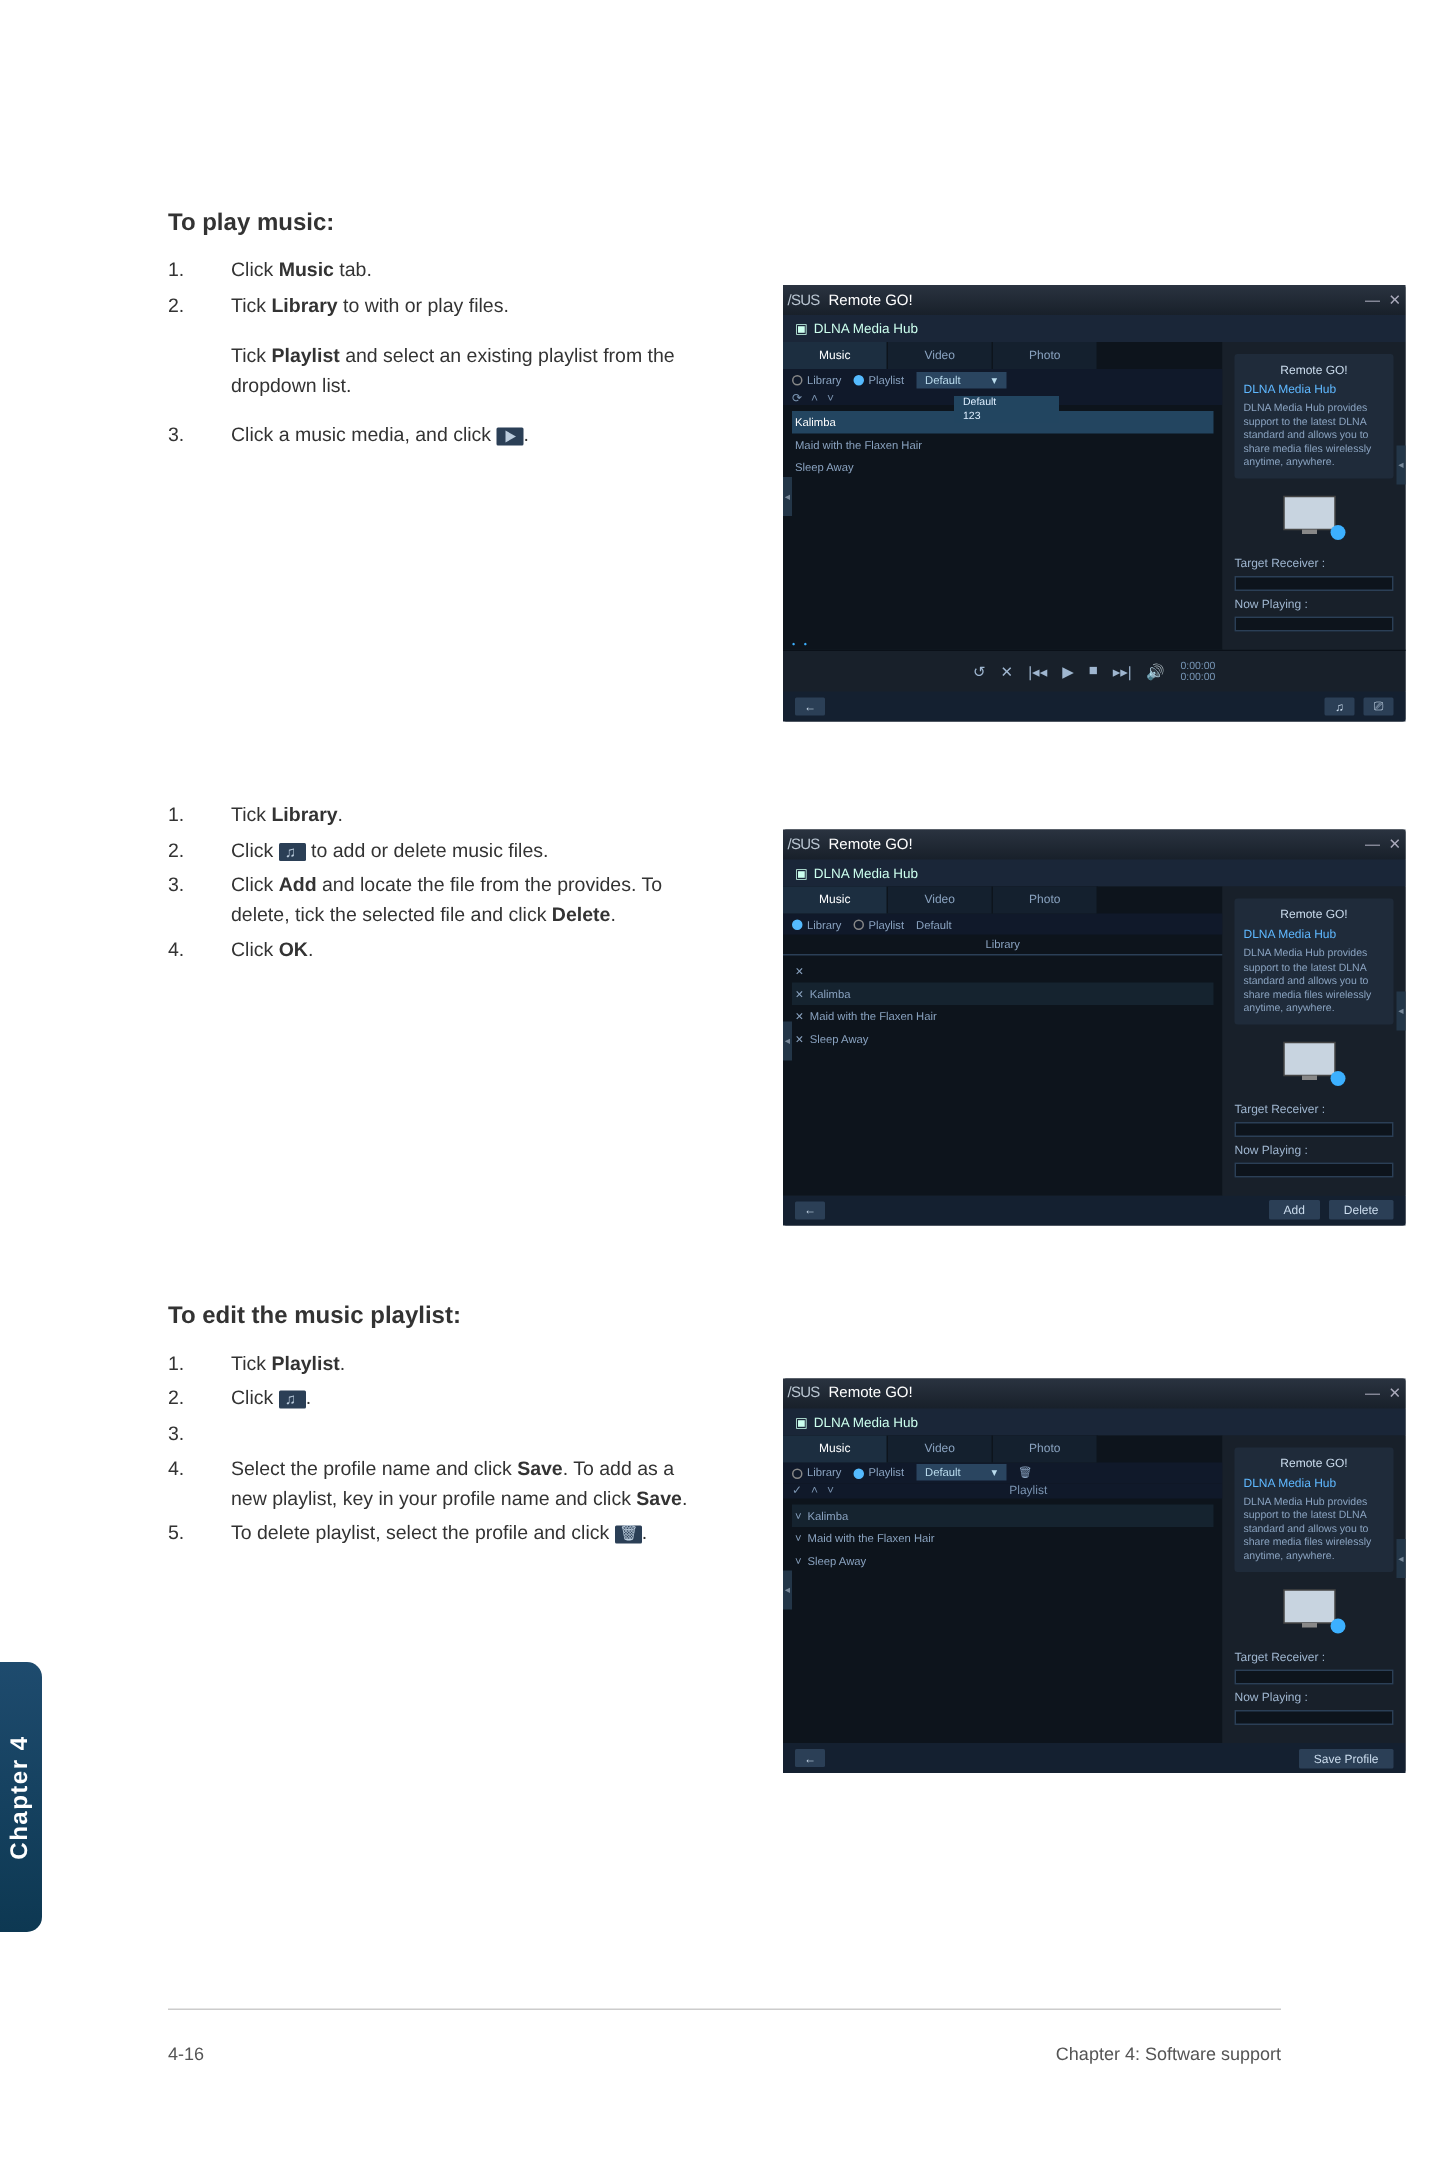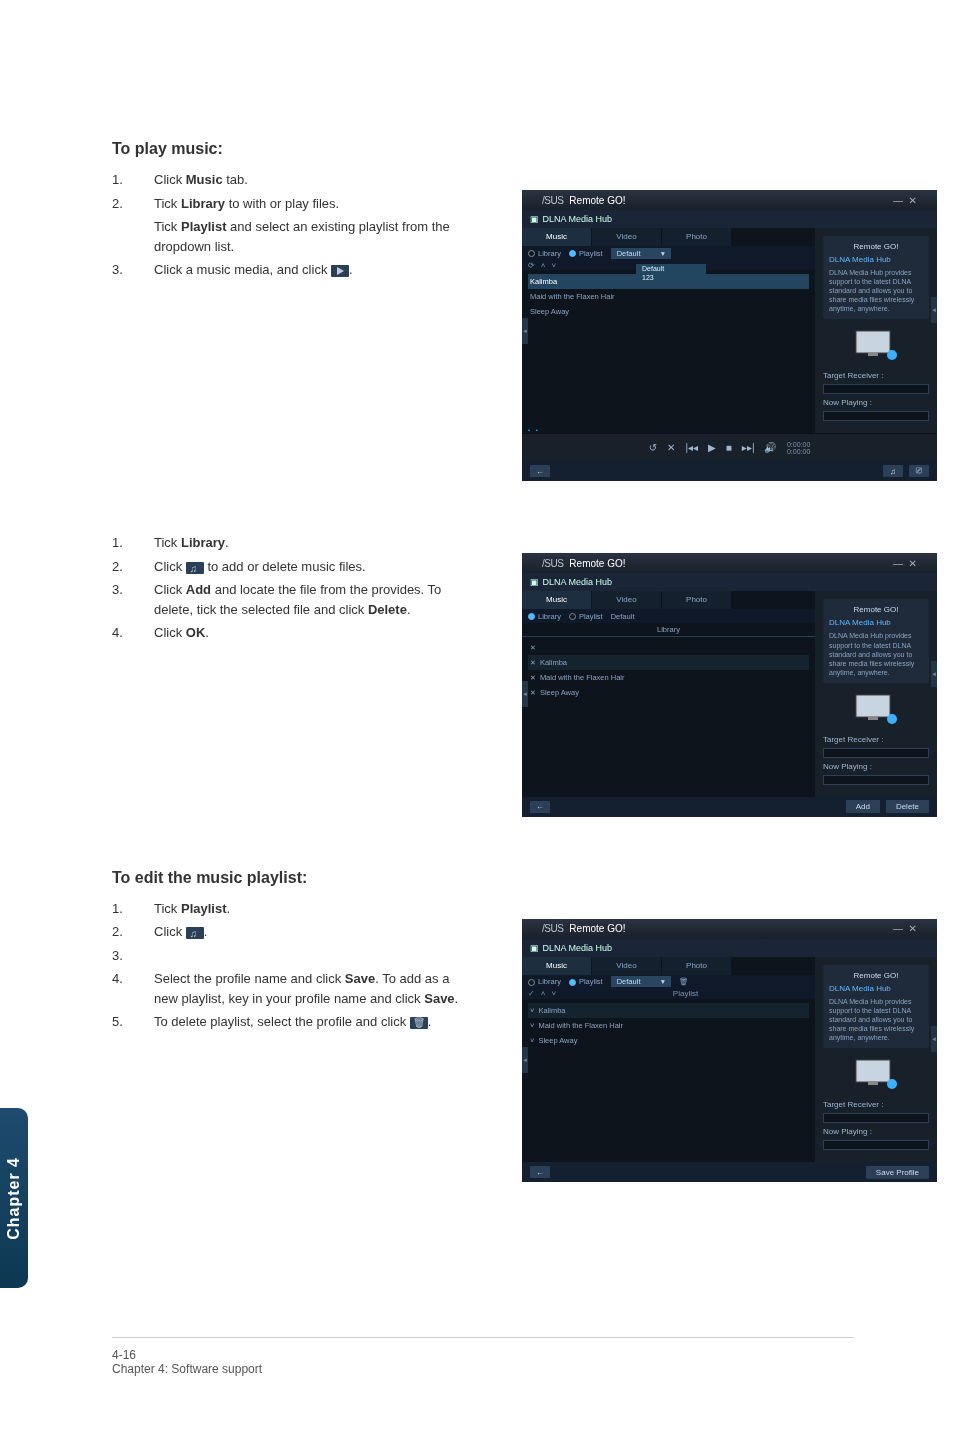--- a/index.html
+++ b/index.html
@@ -25,21 +25,21 @@
   padding-left: 0;
   margin-bottom: 8px;
 }
 ol.steps > li {
   display: flex;
   font-size: 13px;
   line-height: 1.5;
   color: #333;
   margin-bottom: 4px;
 }
-ol.steps > li.gap-top { margin-top: 4px; }
+ol.steps > li.gap-top { margin-top: 14px; }
 ol.steps .step-num {
   min-width: 42px;
   flex-shrink: 0;
 }
 ol.steps .step-text {
   max-width: 310px;
 }
 b { font-weight: bold; }
 .two-col {
   display: flex;
@@ -53,21 +53,21 @@
   width: 415px;
   border-radius: 2px;
   position: relative;
   font-size: 9px;
   color: #cdd6e0;
 }
 .title-bar {
   height: 20px;
   display: flex;
   align-items: center;
-  padding: 0 20px;
+  padding: 0 3px;
   color: #fff;
   font-size: 10px;
   background: linear-gradient(#2a3340, #18202a);
   justify-content: space-between;
 }
 .title-left { display: flex; align-items: center; gap: 6px; }
 .asus-logo { font-family: Arial Black, sans-serif; letter-spacing: -0.5px; font-size: 10px; color: #b8c4d0; }
 .win-btns { display:flex; gap:6px; color:#aab; }
 .subtitle-bar { height: 18px; display:flex; align-items:center; padding:0 8px; gap:4px; background:#1a2638; color:#cfe; font-size:9px; }
 .ss-body { display:flex; }
@@ -129,26 +129,25 @@
   writing-mode: vertical-rl;
   transform: rotate(180deg);
   letter-spacing: 1px;
 }
 .page-footer {
   position: absolute;
   bottom: 62px;
   left: 112px;
   right: 100px;
   border-top: 1px solid #ccc;
-  padding-top: 10px;
+  padding-top: 22px;
   display: flex;
   justify-content: space-between;
   font-size: 12px;
   color: #555;
-  flex-direction: column;
 }
 </style>
 </head>
 <body>
 
 <div class="page-content">
 
   <div class="section-block">
     <div class="section-heading">To play music:</div>
     <div class="two-col">

